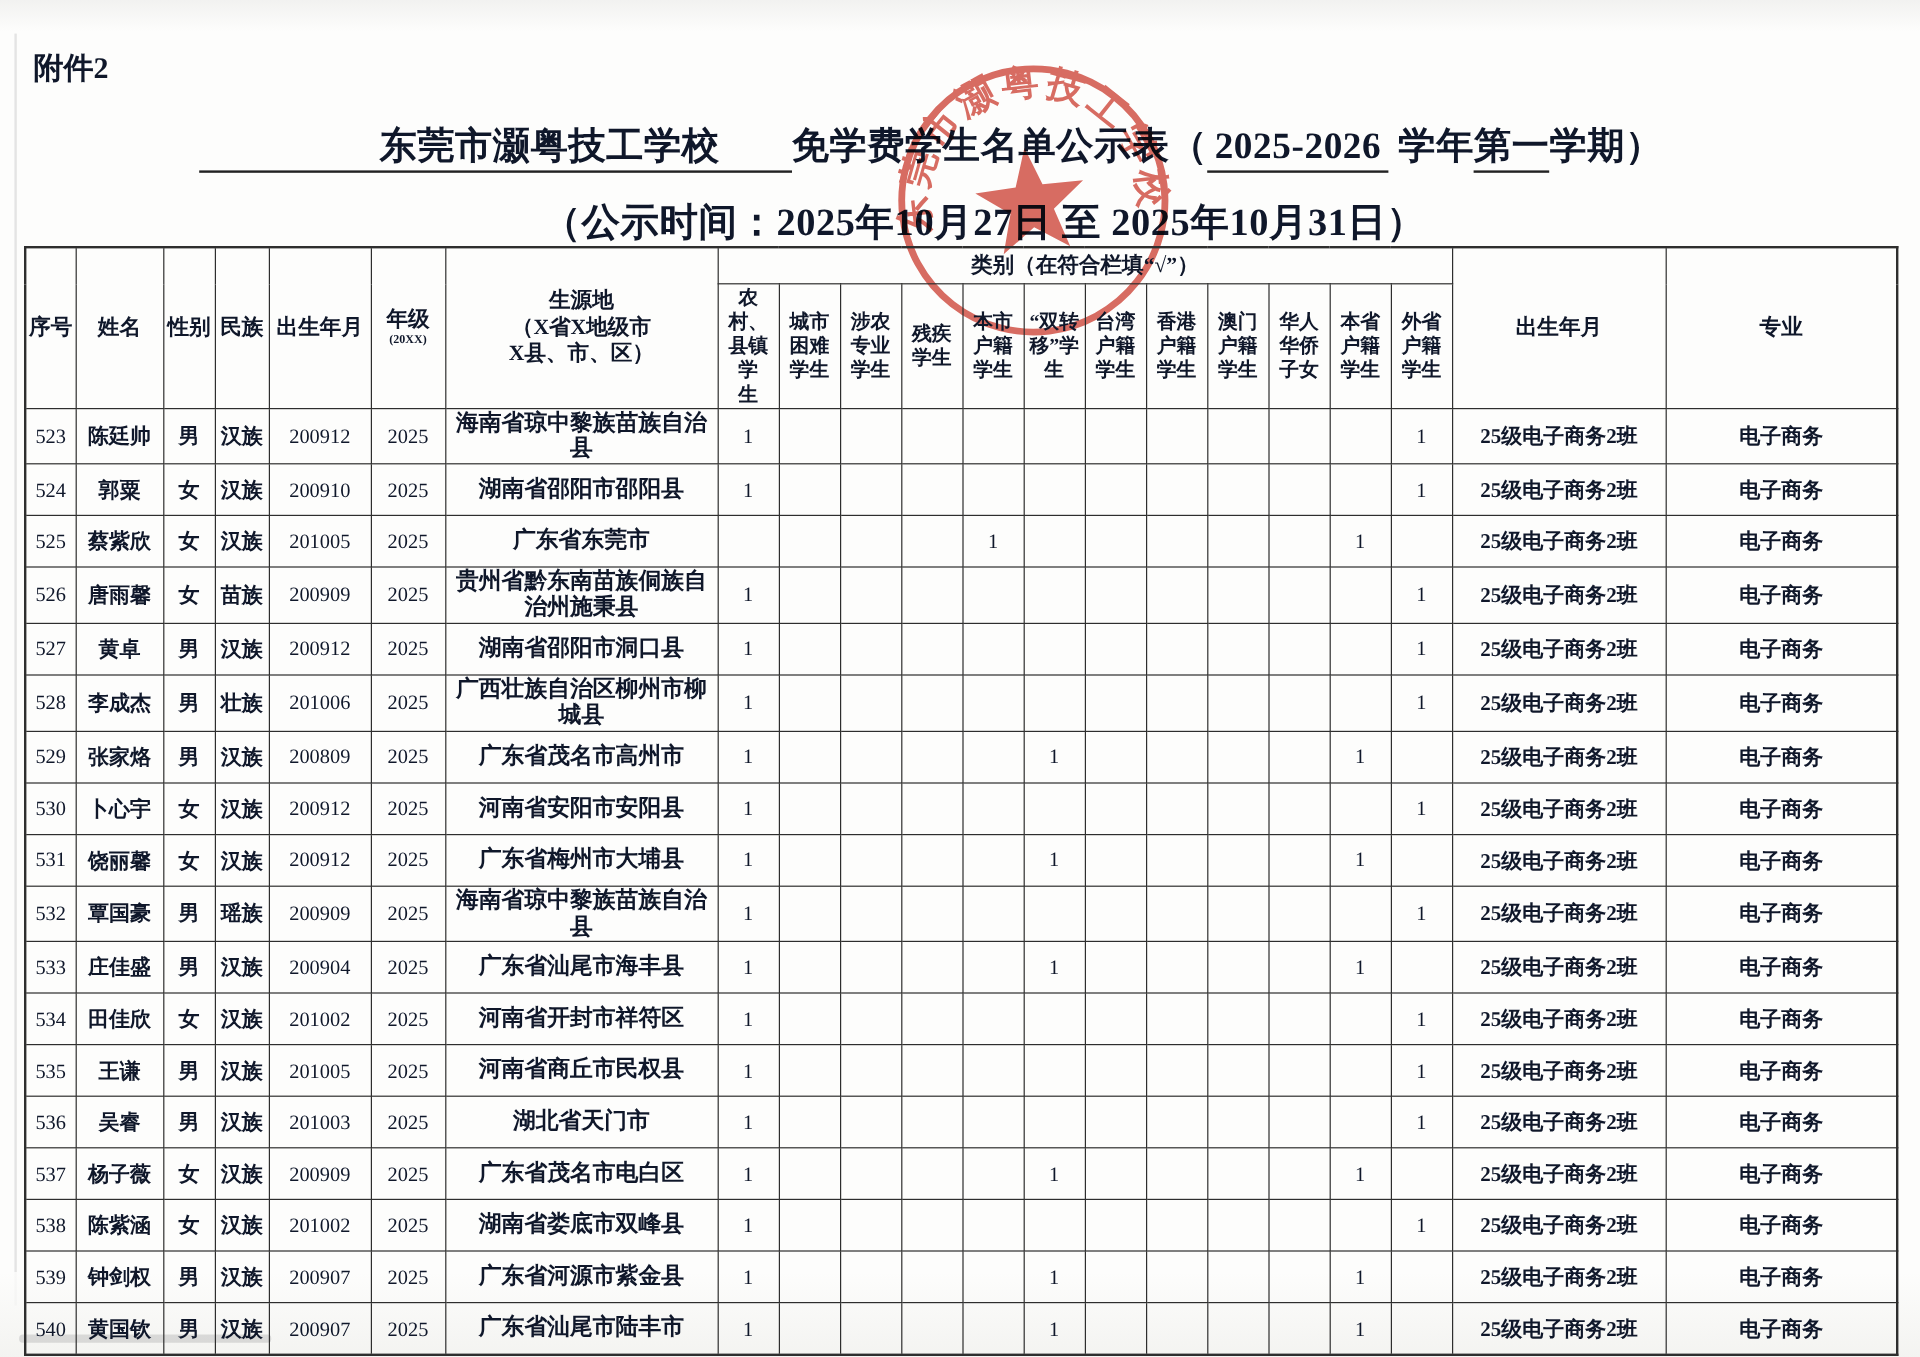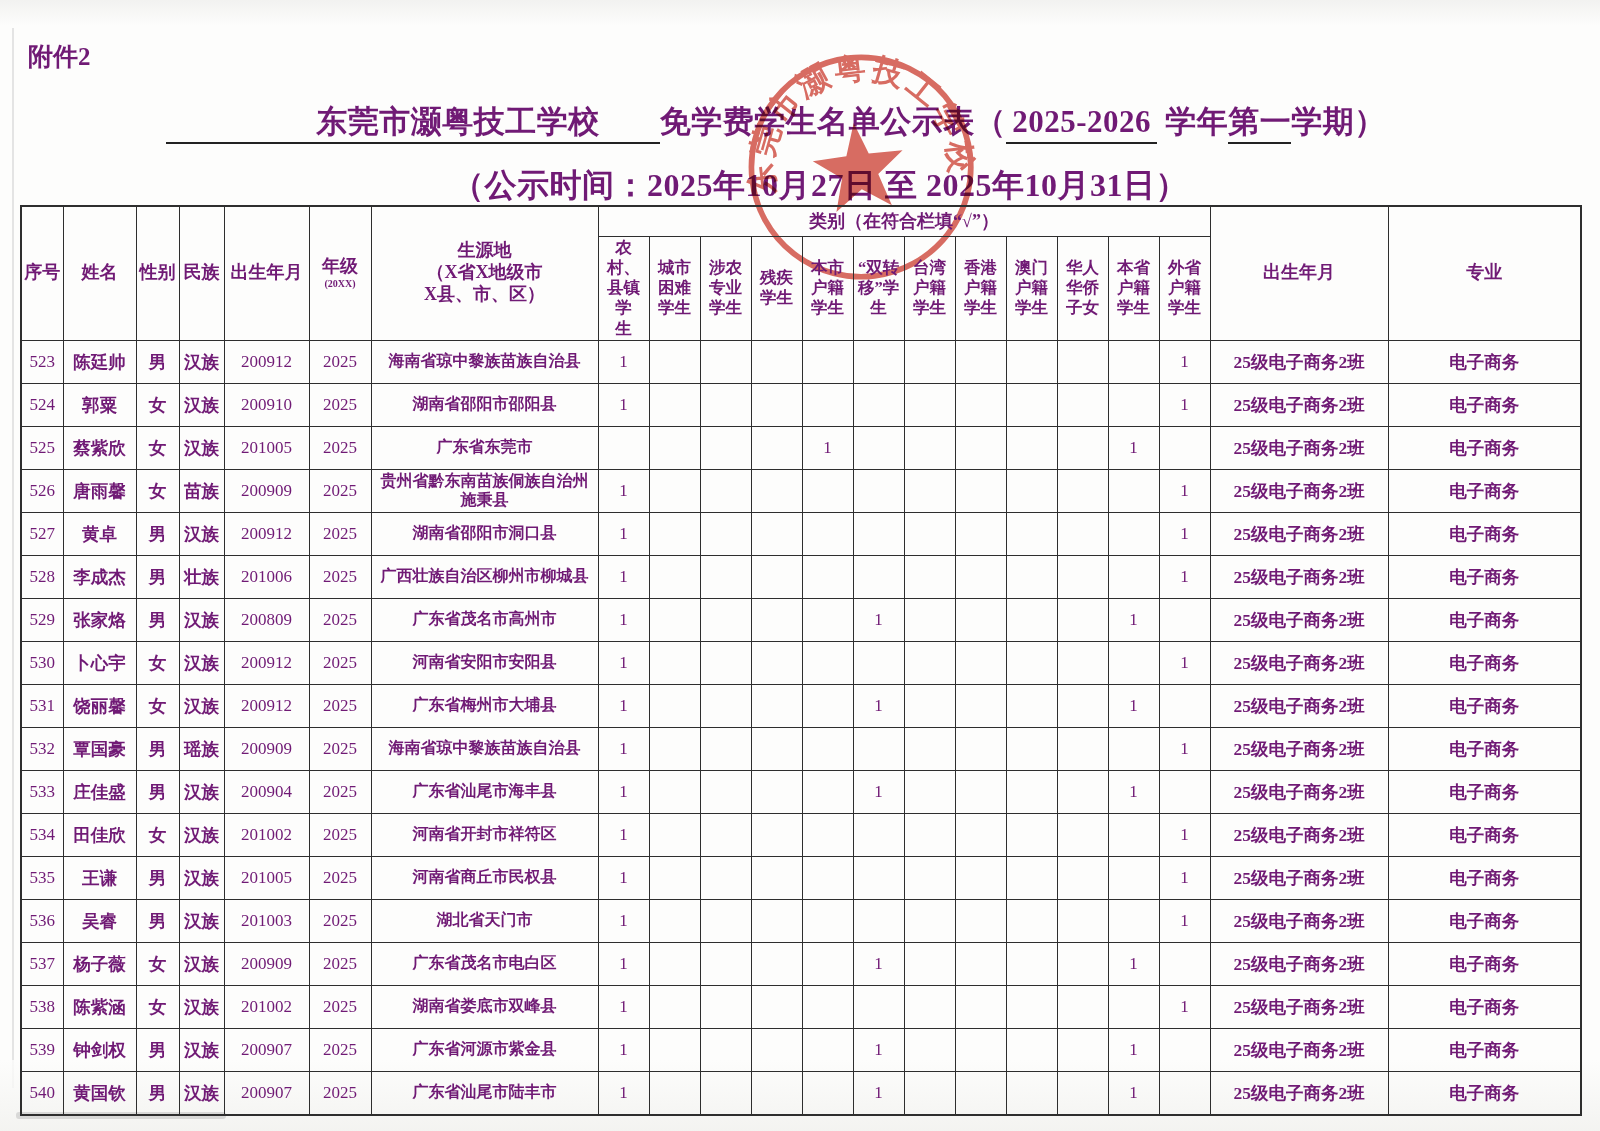--- a/index.html
+++ b/index.html
@@ -1,18 +1,18 @@
 <!DOCTYPE html>
 <html><head>
 <meta charset="utf-8">
 <style>
   html,body{margin:0;padding:0;background:#9a9a9a;}
   .page{
     position:relative;width:1600px;height:1131px;background:#fdfdfc;overflow:hidden;
-    font-family:"Liberation Serif","DejaVu Serif",serif;color:#701a75;
+    font-family:"Liberation Serif","DejaVu Serif",serif;color:#0f172a;
   }
   
   .edge-left{position:absolute;left:12px;top:28px;width:2px;height:1060px;background:#cfcfcf;opacity:.55;}
   .edge-top{position:absolute;left:0;top:0;width:100%;height:26px;background:linear-gradient(#ededeb,#fdfdfc);opacity:.7;}
   .smudge{position:absolute;left:16px;top:1112px;width:210px;height:7px;background:#b5b5b5;opacity:.45;border-radius:3px;}
   .mottle{position:absolute;left:0;top:1060px;width:100%;height:71px;background:linear-gradient(#fdfdfc,#f1f1ee);opacity:.8;}
 
   .attach{position:absolute;left:28px;top:40px;font-size:25px;font-weight:700;}
 
   .titlewrap{position:absolute;left:0;top:101px;width:1552px;text-align:center;white-space:nowrap;
@@ -37,21 +37,21 @@
     padding:1px 2px;overflow:hidden;
   }
   table.sheet{border:2.4px solid #2e2e2e;}
   thead th{font-weight:700;white-space:pre-line;line-height:1.22;}
   tr.h1 th{height:27px;font-size:18px;}
   tr.h2 th{height:67px;font-size:16.5px;}
   th.origin-h{font-size:17px;}
   .grade-sub{display:block;font-size:10px;font-weight:700;}
   tbody td{height:40px;font-size:17.5px;font-weight:700;line-height:1.15;}
   tbody td.num{font-weight:400;font-size:17px;font-family:"Liberation Serif","DejaVu Serif",serif;}
-  tbody td.origin{font-size:16px;margin-left:24px;}
+  tbody td.origin{font-size:19px;margin-left:24px;}
   tbody td.cls{font-size:17.5px;margin-left:20px;}
 </style>
 </head>
 <body>
 
 <div class="page">
   <div class="edge-top"></div>
   <div class="edge-left"></div>
   <div class="mottle"></div>
   <div class="smudge"></div>

